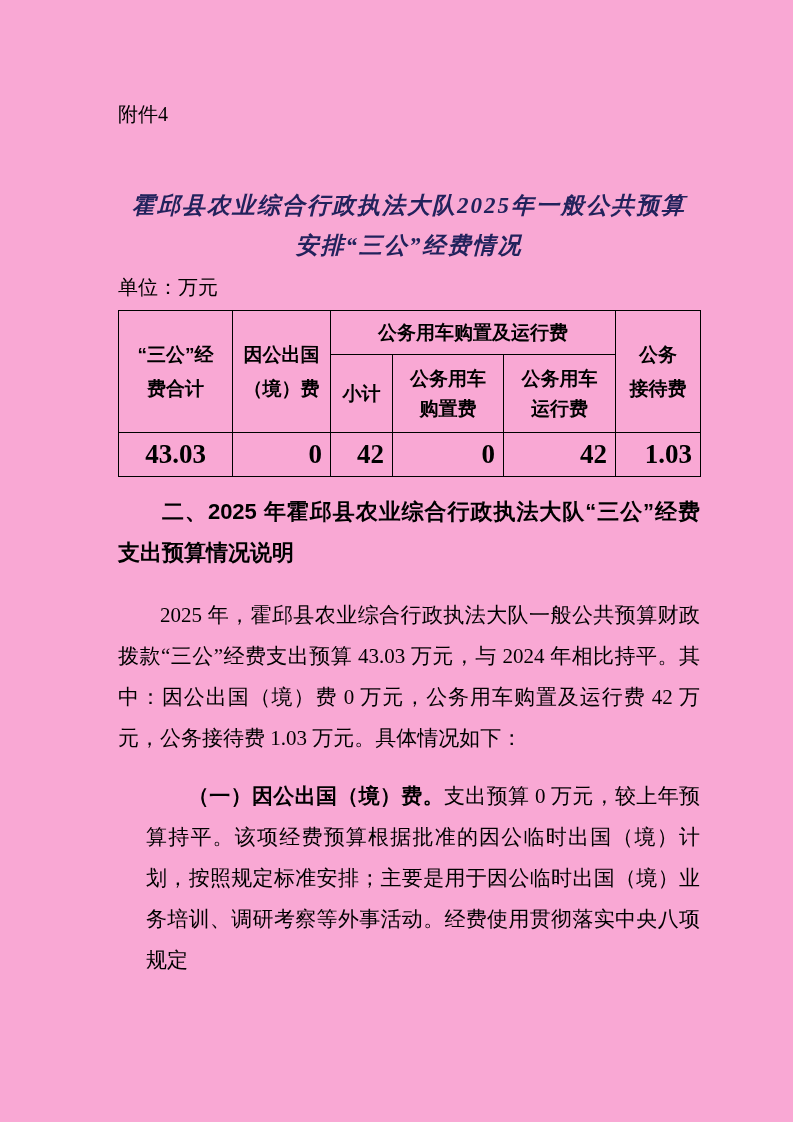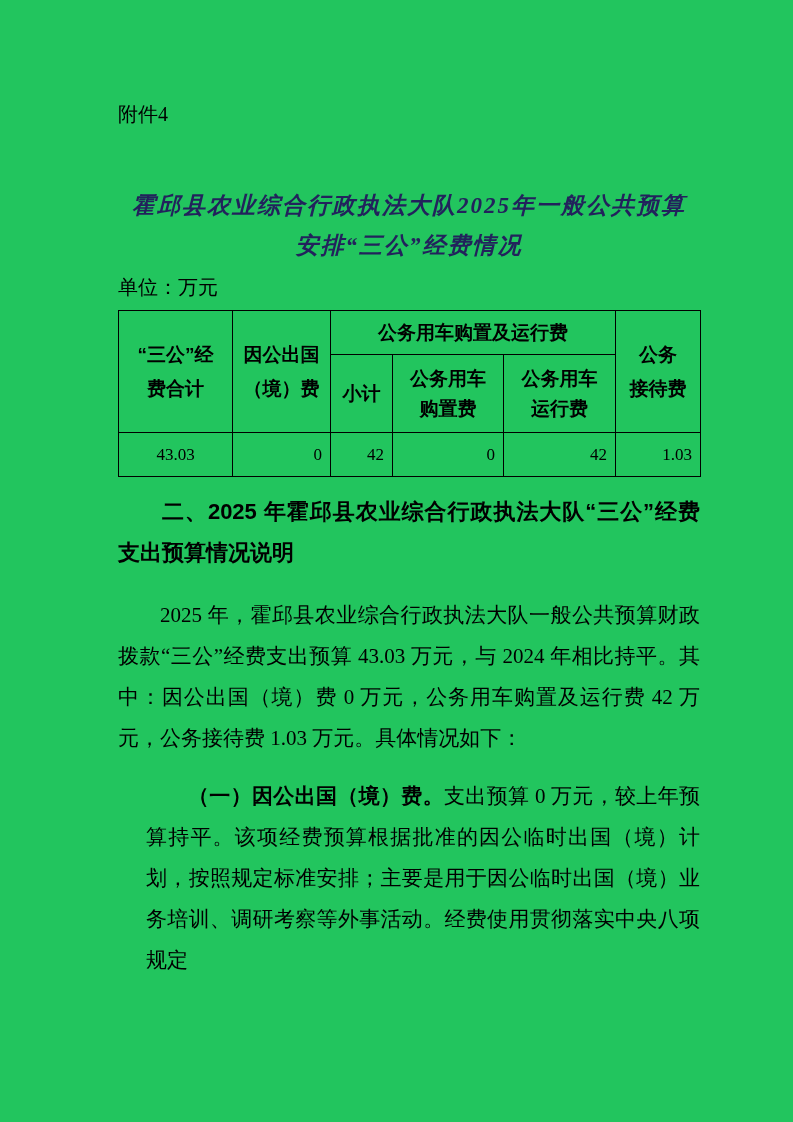--- a/index.html
+++ b/index.html
@@ -1,21 +1,21 @@
 <!DOCTYPE html>
 <html><head>
 <meta charset="utf-8">
 <style>
   * { margin: 0; padding: 0; box-sizing: border-box; }
   html, body { background: #ffffff; }
   .page {
     position: relative;
     width: 793px;
     height: 1122px;
-    background: #22c55e;
+    background: #f9a8d4;
     color: #000000;
     padding: 102px 93px 30px 118px;
     font-family: "Liberation Serif", serif;
     overflow: hidden;
   }
   .attachment {
     font-size: 20px;
     line-height: 24px;
   }
   .doc-title {
@@ -62,22 +62,22 @@
     text-align: center;
     padding: 2px;
   }
   .th .line { line-height: 34px; }
   .row-group td { height: 44px; }
   .row-sub td { height: 78px; }
   .row-sub .line { line-height: 30px; }
   .row-data td {
     height: 44px;
     font-family: "Liberation Serif", serif;
-    font-weight: normal;
-    font-size: 17px;
+    font-weight: bold;
+    font-size: 27px;
     text-align: right;
     padding: 4px 8px;
   }
   .row-data td.center { text-align: center; padding: 4px 2px; }
   .para {
     margin-top: 22px;
     font-size: 21px;
     line-height: 41px;
     text-indent: 2em;
     text-align: justify;

